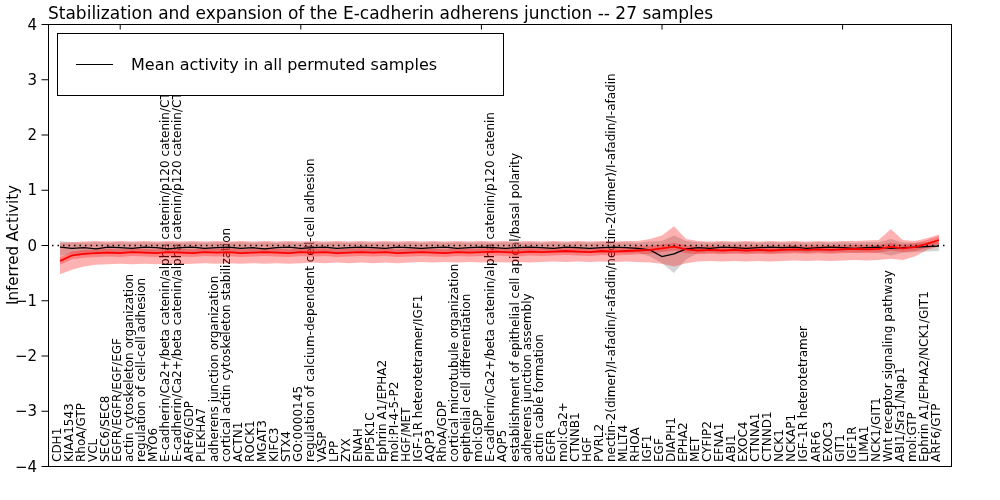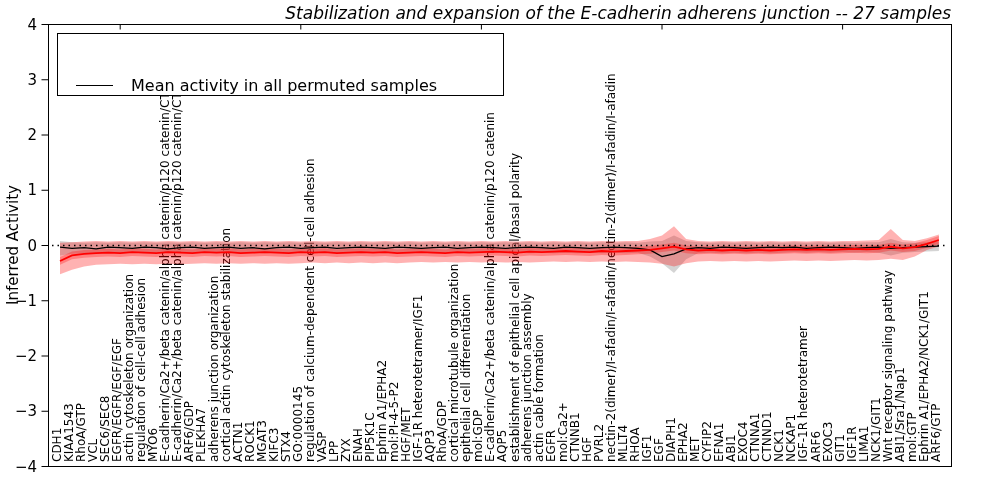--- a/index.html
+++ b/index.html
@@ -1,28 +1,28 @@
 <!DOCTYPE html>
 <html><head>
 <meta charset="utf-8">
 <style>
   html,body{margin:0;padding:0;background:#fff;}
   #figure{position:relative;width:1000px;height:500px;background:#fff;overflow:hidden;
           font-family:"DejaVu Sans","Liberation Sans",sans-serif;color:#000;}
-  .title{position:absolute;left:48px;top:3px;width:903px;text-align:right;
-         font-size:17px;font-style:italic;}
+  .title{position:absolute;left:48px;top:3px;width:903px;text-align:left;
+         font-size:17px;}
   .xlab{position:absolute;white-space:nowrap;font-size:12px;line-height:13px;
         transform:rotate(-90deg);transform-origin:0 0;}
   .ytick{position:absolute;width:35px;text-align:right;font-size:15px;line-height:18px;}
   .ylabel{position:absolute;left:-96px;top:235px;width:220px;height:20px;text-align:center;
           font-size:15px;transform:rotate(-90deg);}
   .xlabel{position:absolute;left:300px;top:474px;width:400px;text-align:center;font-size:15px;}
   svg#plot{position:absolute;left:0;top:0;}
   .legend{position:absolute;left:57px;top:33px;width:447px;height:63px;background:#fff;
-          border:1px solid #000;display:flex;flex-direction:column;justify-content:flex-end;
+          border:1px solid #000;display:flex;flex-direction:column;justify-content:center;
           padding-left:18px;box-sizing:border-box;}
   .legend-item{display:flex;align-items:center;gap:18px;}
   .legend-swatch{width:37px;height:0;border-top:1.7px solid #000;flex:0 0 auto;}
   .legend-label{font-size:16px;white-space:nowrap;}
 </style>
 </head>
 <body>
 
 <div id="figure">
   <div class="title">Stabilization and expansion of the E-cadherin adherens junction -- 27 samples</div>

